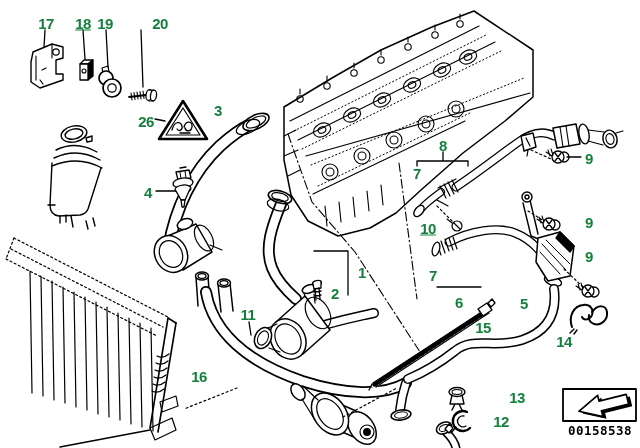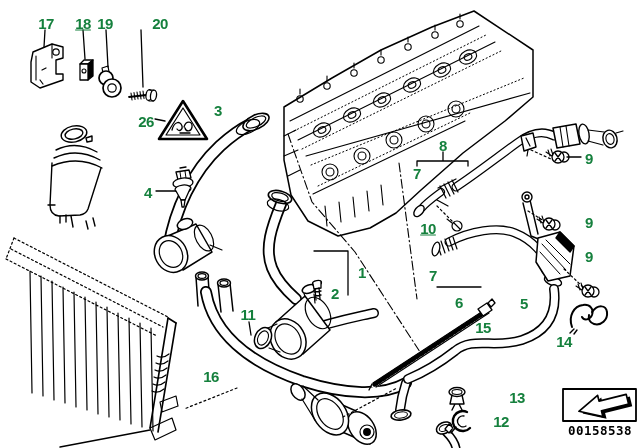--- a/index.html
+++ b/index.html
@@ -366,20 +366,20 @@
       <div class="callout" style="left: 443px; top: 145px;">8</div>
       <div class="callout" style="left: 589px; top: 158px;">9</div>
       <div class="callout" style="left: 589px; top: 222px;">9</div>
       <div class="callout" style="left: 589px; top: 256px;">9</div>
       <div class="callout" style="left: 428px; top: 228px; text-decoration: underline;">10</div>
       <div class="callout" style="left: 248px; top: 314px;">11</div>
       <div class="callout" style="left: 501px; top: 421px;">12</div>
       <div class="callout" style="left: 517px; top: 397px;">13</div>
       <div class="callout" style="left: 564px; top: 341px;">14</div>
       <div class="callout" style="left: 483px; top: 327px;">15</div>
-      <div class="callout" style="left: 211px; top: 376px; text-align: right;">16</div>
+      <div class="callout" style="left: 199px; top: 376px; text-align: right;">16</div>
       <div class="callout" style="left: 46px; top: 23px;">17</div>
       <div class="callout" style="left: 83px; top: 23px; text-decoration: underline;">18</div>
       <div class="callout" style="left: 105px; top: 23px;">19</div>
       <div class="callout" style="left: 160px; top: 23px;">20</div>
       <div class="callout" style="left: 146px; top: 121px;">26</div>
     </div>
 </div>
 
 </body></html>

